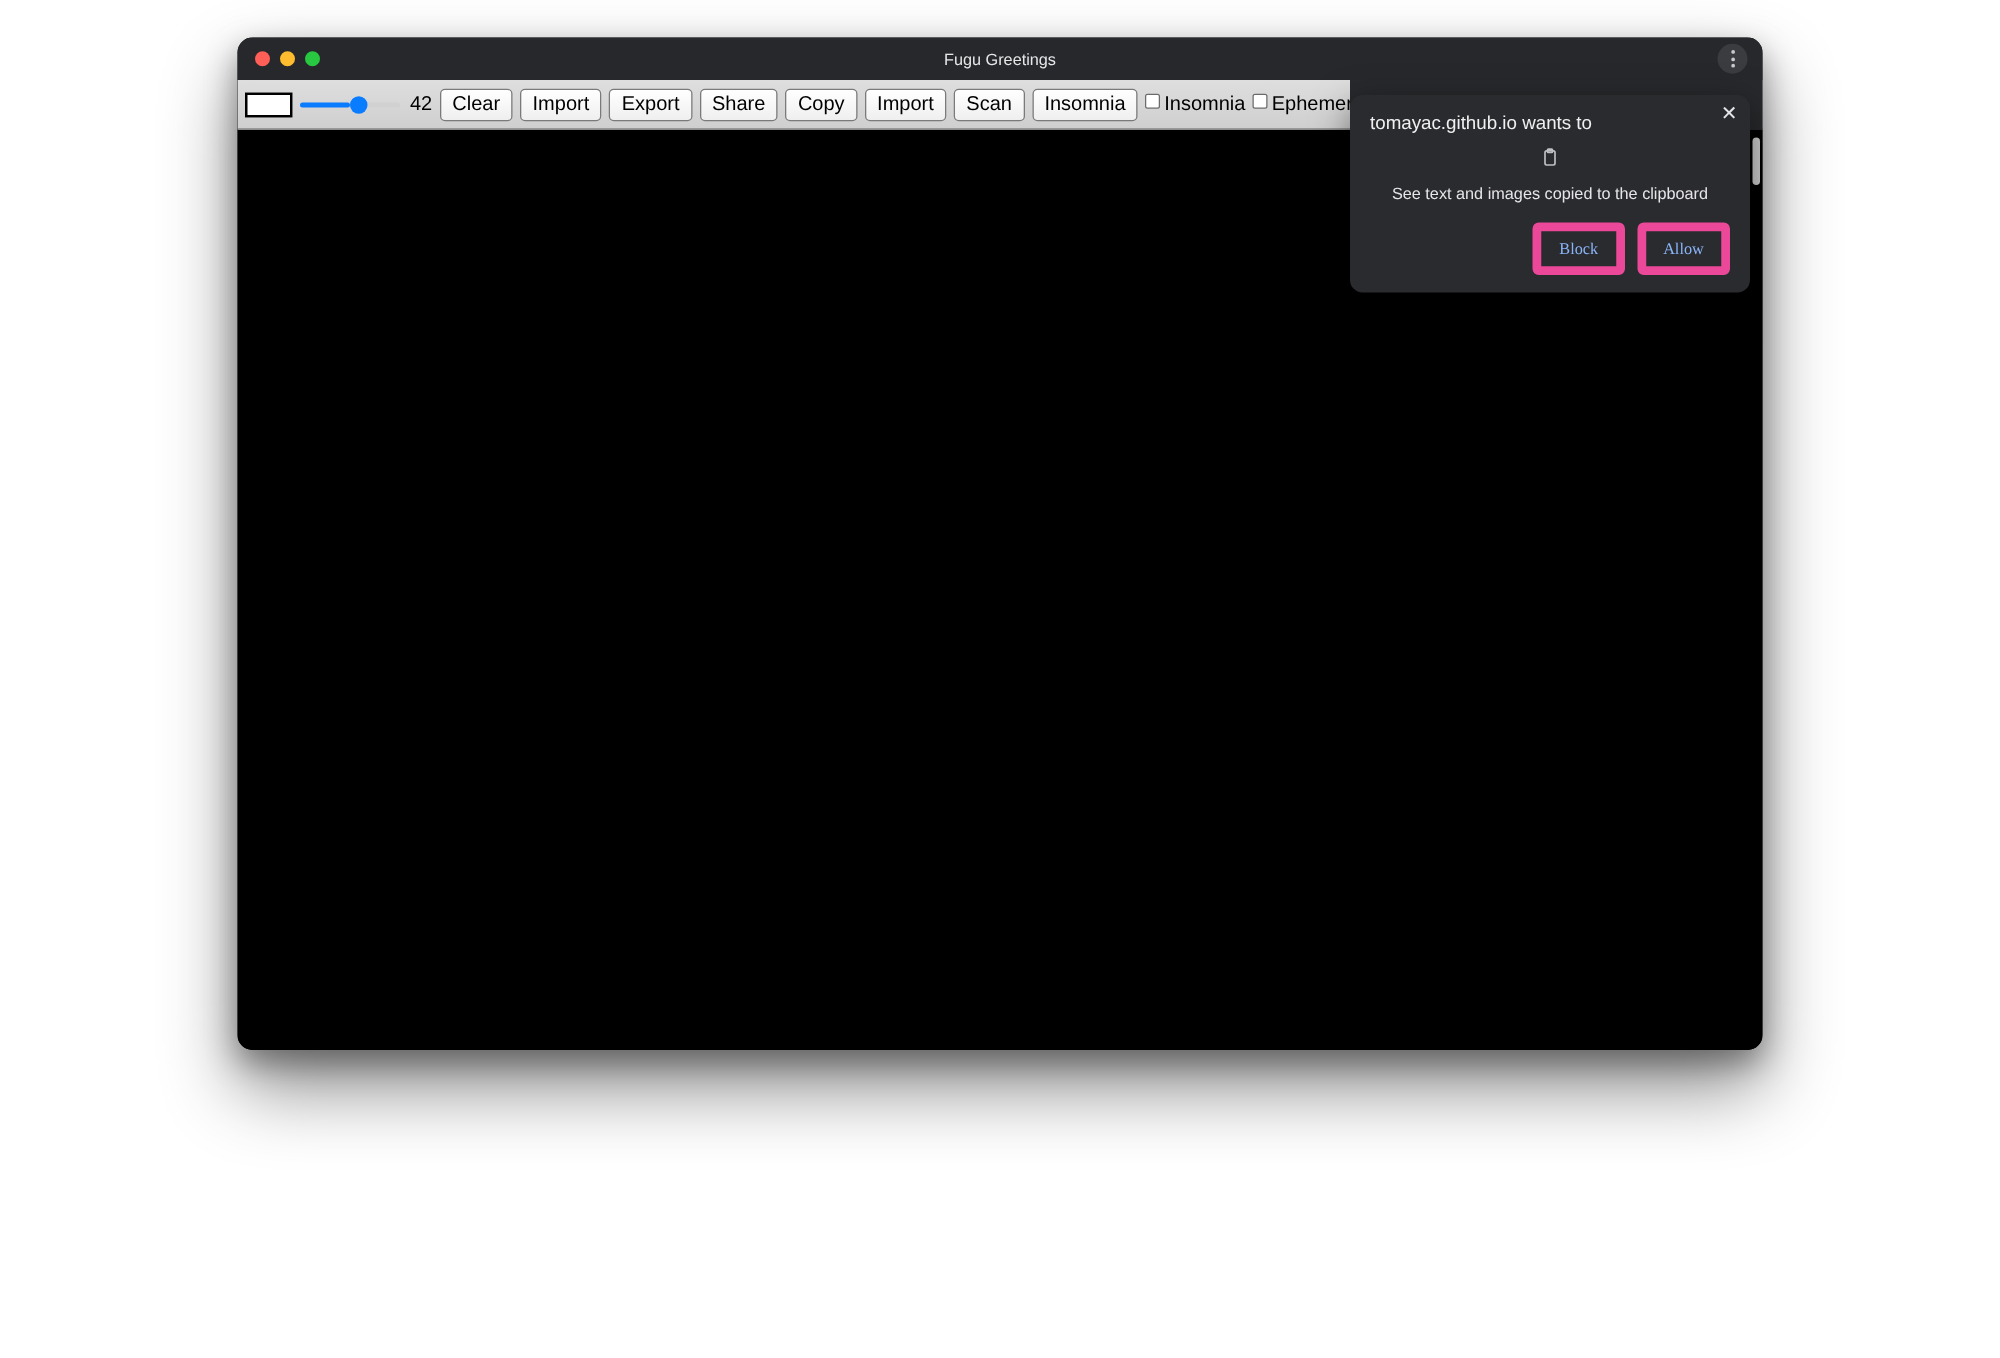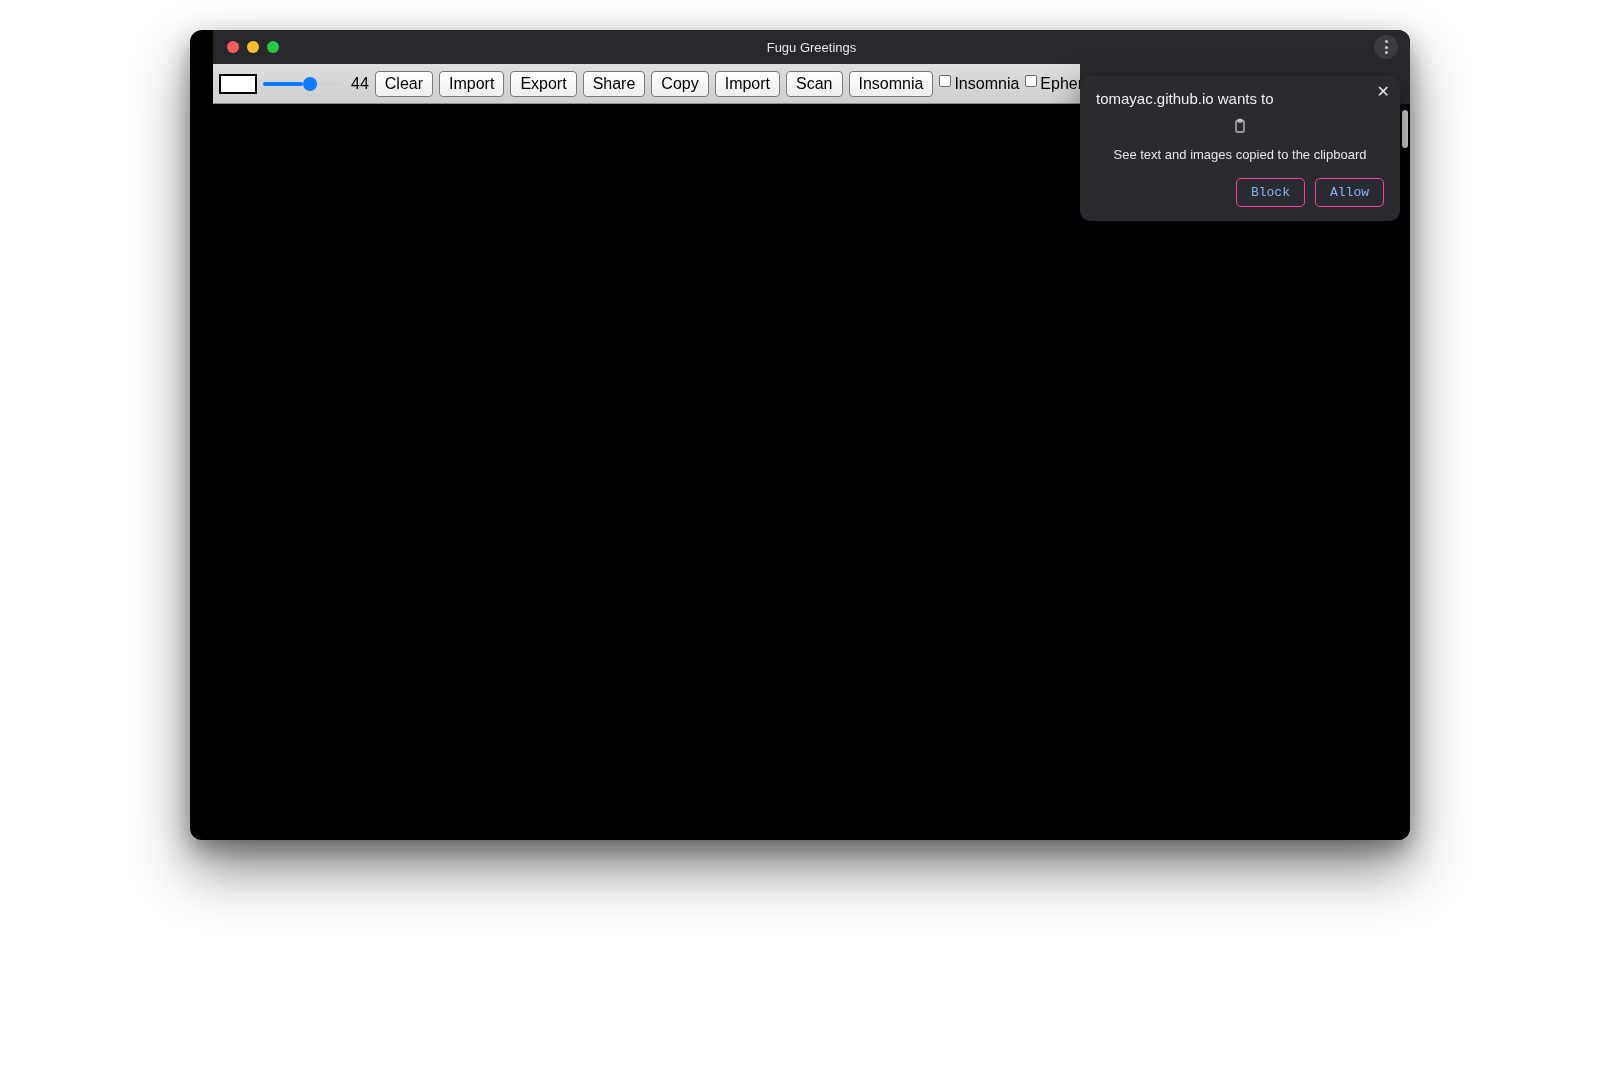--- a/index.html
+++ b/index.html
@@ -15,21 +15,20 @@
   .window {
     width: 1220px;
     height: 810px;
     background: #000000;
     border-radius: 12px;
     box-shadow: 0 30px 60px rgba(0,0,0,0.45), 0 10px 25px rgba(0,0,0,0.35);
     overflow: hidden;
     display: flex;
     flex-direction: column;
     position: relative;
-    padding-left: 23px;
   }
   .titlebar {
     height: 34px;
     background: #26282b;
     display: flex;
     align-items: center;
     position: relative;
     flex-shrink: 0;
   }
   .traffic-lights {
@@ -199,28 +198,28 @@
   }
   .clip-icon {
     width: 16px; height: 18px;
   }
   .perm-actions {
     display: flex;
     justify-content: flex-end;
     gap: 10px;
   }
   .perm-btn {
-    border: 1px solid #ec4899;
+    border: 7px solid #ec4899;
     background: transparent;
     color: #8ab4f8;
     border-radius: 5px;
     padding: 6px 14px;
     font-size: 13px;
     cursor: pointer;
-    font-family: Liberation Mono, monospace;
+    font-family: Liberation Serif, serif;
   }
 </style>
 </head>
 <body>
 
 <div class="window">
 
   <div class="titlebar">
     <div class="traffic-lights">
       <div class="traffic-light tl-close"></div>
@@ -236,21 +235,21 @@
   </div>
 
   <div class="toolbar">
     <div class="color-swatch"></div>
 
     <div class="slider">
       <div class="slider-track"></div>
       <div class="slider-fill"></div>
       <div class="slider-thumb"></div>
     </div>
-    <span class="slider-value">44</span>
+    <span class="slider-value">42</span>
 
     <button class="btn">Clear</button>
     <button class="btn">Import</button>
     <button class="btn">Export</button>
     <button class="btn">Share</button>
     <button class="btn">Copy</button>
     <button class="btn">Import</button>
     <button class="btn">Scan</button>
     <button class="btn">Insomnia</button>
 

